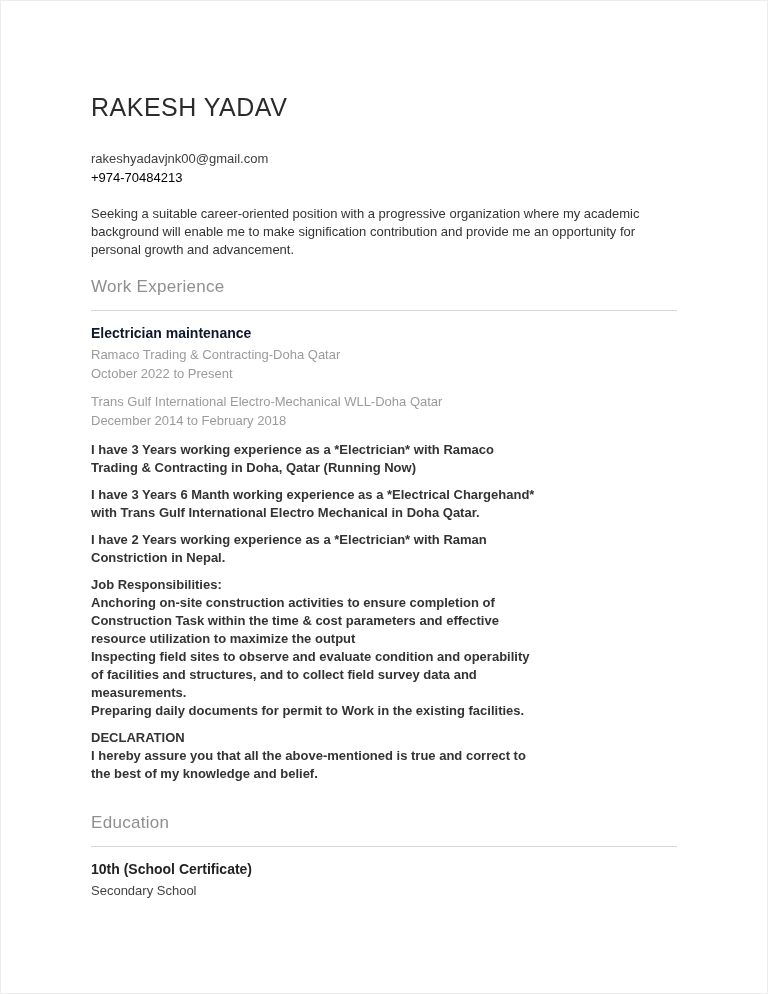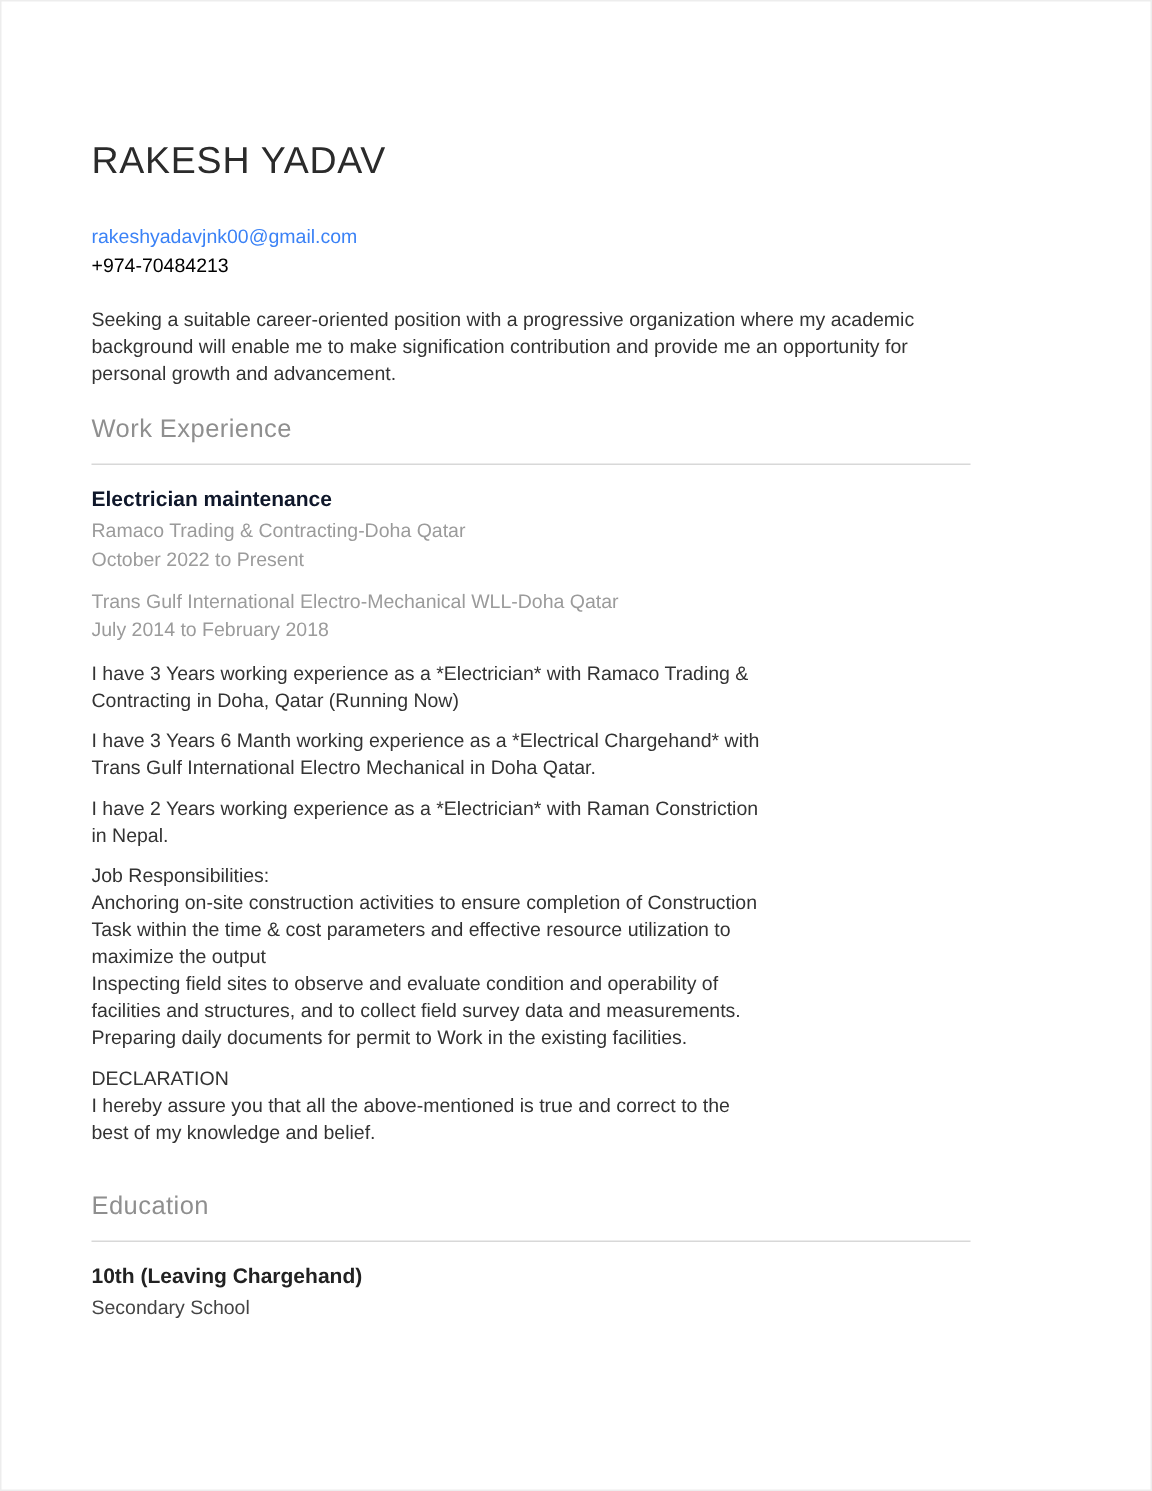--- a/index.html
+++ b/index.html
@@ -12,33 +12,33 @@
     height: 994px;
     background: #ffffff;
     box-sizing: border-box;
     border: 1px solid #ededed;
     overflow: hidden;
     font-family: "Liberation Sans", "DejaVu Sans", sans-serif;
     color: #333333;
   }
   .page {
     box-sizing: border-box;
-    padding: 92px 92px 40px 60px;
+    padding: 92px 92px 40px 90px;
   }
   .name {
     font-size: 25px;
     font-weight: 400;
     letter-spacing: 0.5px;
     color: #2b2b2b;
     margin: 0 0 27px 0;
   }
   .email {
     display: inline-block;
     font-size: 13px;
-    color: #3b82f6;
+    color: #404040;
     text-decoration: none;
     margin: 0 0 4px 0;
     cursor: pointer;
   }
   .phone {
     font-size: 13px;
     color: #000000;
     margin: 0 0 20px 0;
   }
   .summary {
@@ -87,20 +87,21 @@
   .details-block {
     margin-top: 10px;
   }
   .detail-para {
     width: 452px;
     font-size: 13px;
     line-height: 18px;
     color: #333333;
     margin: 0 0 9px 0;
     white-space: pre-line;
+    font-weight: bold;
   }
   .degree {
     font-size: 14px;
     font-weight: 700;
     color: #222222;
     margin: 0 0 6px 0;
   }
   .school {
     font-size: 13px;
     color: #444444;
@@ -123,36 +124,36 @@
     <h2 class="section-heading">Work Experience</h2>
 
     <div class="job-entry">
       <div class="job-title">Electrician maintenance</div>
       <div class="job-company">Ramaco Trading &amp; Contracting-Doha Qatar</div>
       <div class="job-dates">October 2022 to Present</div>
     </div>
 
     <div class="job-entry">
       <div class="job-company">Trans Gulf International Electro-Mechanical WLL-Doha Qatar</div>
-      <div class="job-dates">July 2014 to February 2018</div>
+      <div class="job-dates">December 2014 to February 2018</div>
     </div>
 
     <div class="details-block">
       <p class="detail-para">I have 3 Years working experience as a *Electrician* with Ramaco Trading &amp; Contracting in Doha, Qatar (Running Now)</p>
       <p class="detail-para">I have 3 Years 6 Manth working experience as a *Electrical Chargehand* with Trans Gulf International Electro Mechanical in Doha Qatar.</p>
       <p class="detail-para">I have 2 Years working experience as a *Electrician* with Raman Constriction in Nepal.</p>
       <p class="detail-para">Job Responsibilities:
 Anchoring on-site construction activities to ensure completion of Construction Task within the time &amp; cost parameters and effective resource utilization to maximize the output
 Inspecting field sites to observe and evaluate condition and operability of facilities and structures, and to collect field survey data and measurements.
 Preparing daily documents for permit to Work in the existing facilities.</p>
       <p class="detail-para">DECLARATION
 I hereby assure you that all the above-mentioned is true and correct to the best of my knowledge and belief.</p>
     </div>
 
     <h2 class="section-heading education">Education</h2>
 
     <div class="edu-entry">
-      <div class="degree">10th (Leaving Chargehand)</div>
+      <div class="degree">10th (School Certificate)</div>
       <div class="school">Secondary School</div>
     </div>
 
   </div>
 </div>
 
 </body></html>

